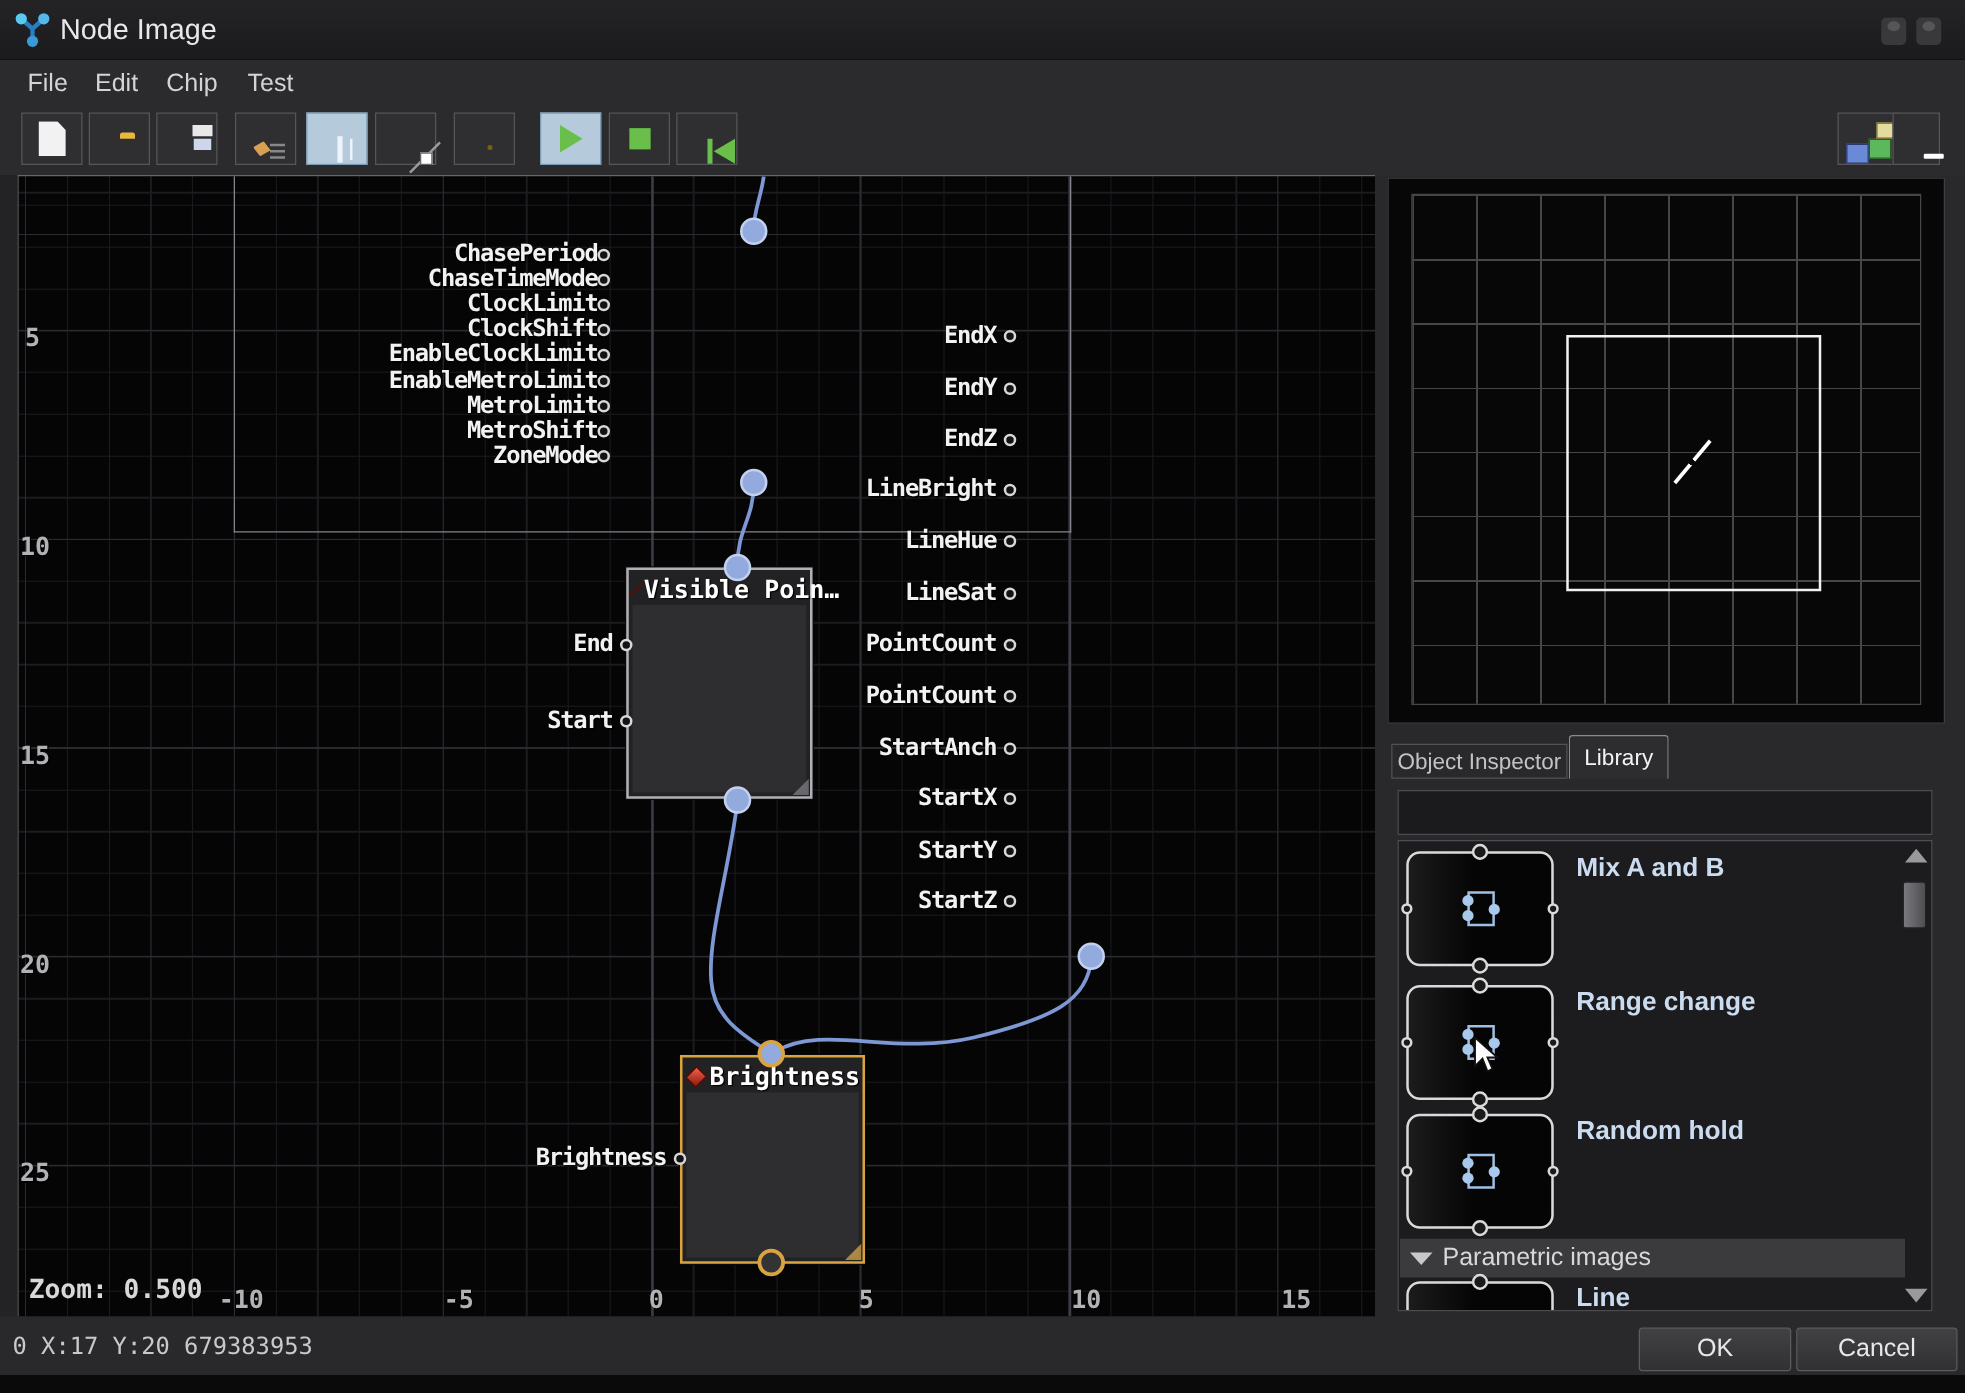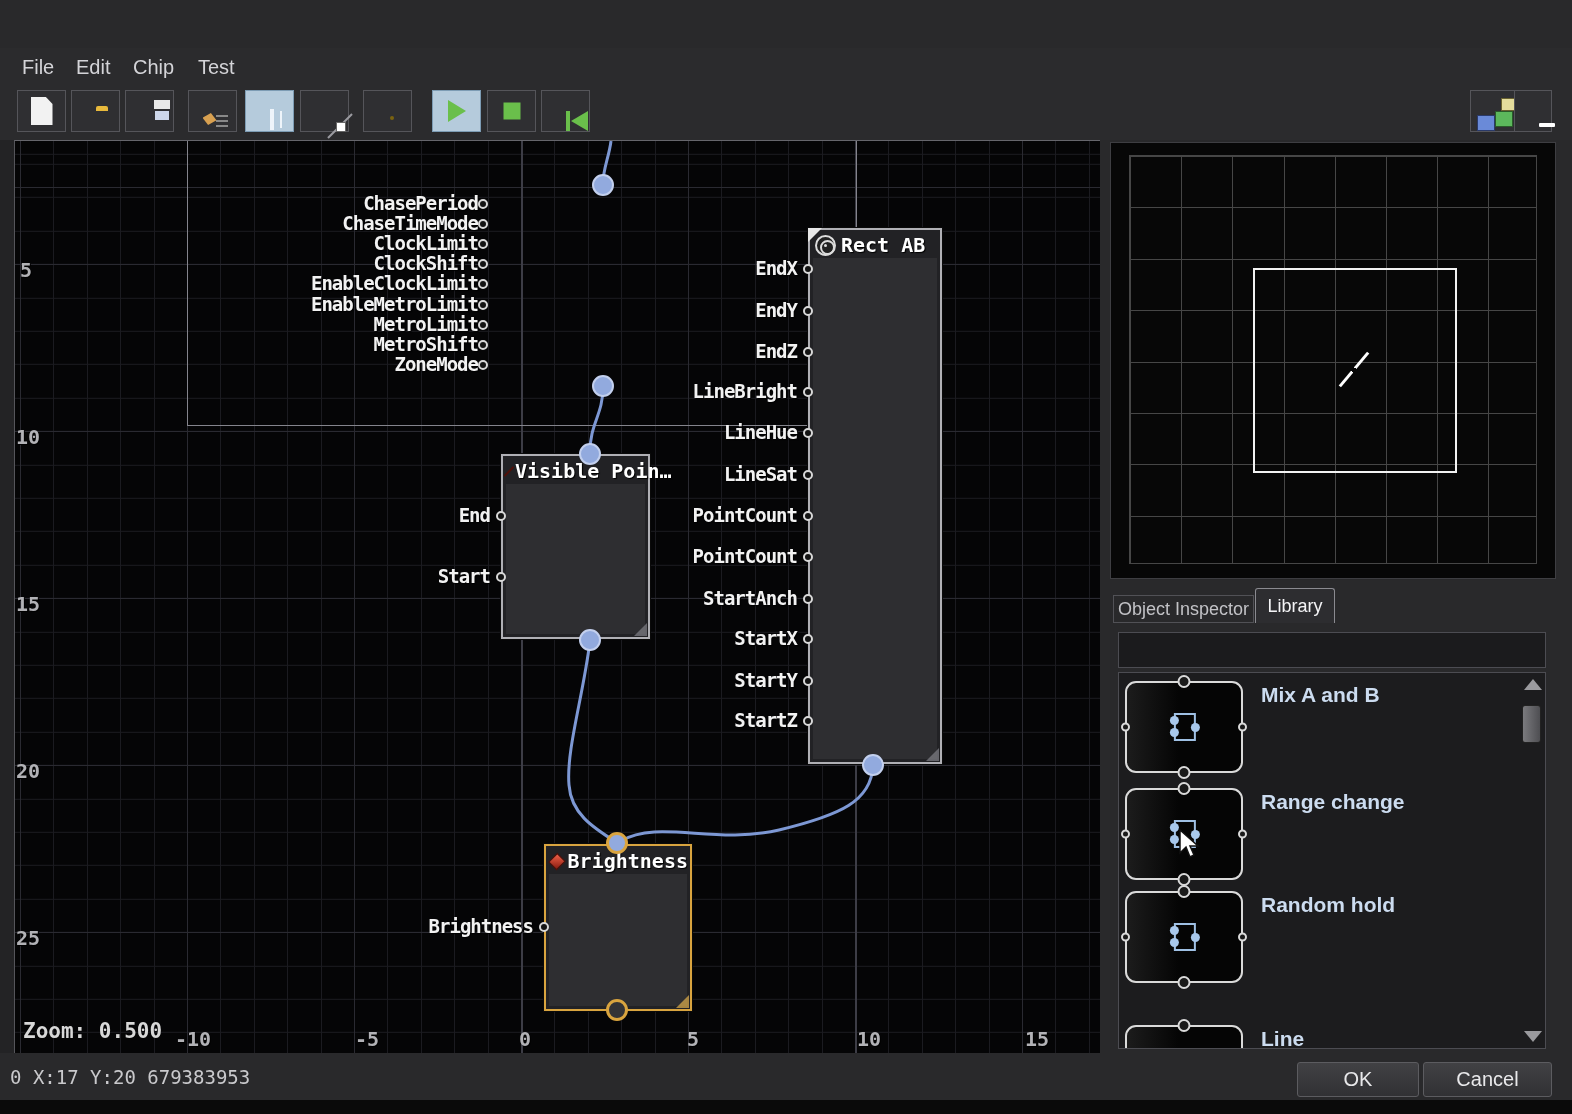--- a/index.html
+++ b/index.html
@@ -100,21 +100,21 @@
   .bracket::before { content:""; position:absolute; left:-6px; top:1px; width:9px; height:9px; background:#a8c8ec; border-radius:50%; box-shadow:0 12px 0 #a8c8ec; }
   .bracket::after { content:""; position:absolute; right:-6px; top:8px; width:9px; height:9px; background:#a8c8ec; border-radius:50%; }
   .liblabel { position:absolute; left:142px; color:#ccdcf0; font-size:21px; font-weight:bold; }
   .sectionrow { position:absolute; left:1px; width:404px; height:31px; background:#3b3b3e; display:flex; align-items:center; gap:8px; padding-left:8px; color:#d8d8da; font-size:20px; }
   .tri-down { width:0; height:0; border-left:9px solid transparent; border-right:9px solid transparent; border-top:10px solid #c8c8cc; }
   .vscroll { position:absolute; right:2px; top:0; width:22px; height:100%; }
   .varrow { position:absolute; left:3px; width:0; height:0; border-left:9px solid transparent; border-right:9px solid transparent; }
   .vthumb { position:absolute; left:1px; top:32px; width:19px; height:38px; background:linear-gradient(to right,#7a7a7e,#4e4e52); border:1px solid #222; border-radius:3px; }
 
   .dlgbtn { position:absolute; top:1062px; height:35px; background:linear-gradient(#414144,#313134); border:1px solid #5c5c60;
-    border-radius:3px; color:#e8e8ea; font-size:20px; display:flex; align-items:center; justify-content:center; }
+    border-radius:3px; color:#e8e8ea; font-size:20px; display:flex; align-items:center; justify-content:center;margin-left:14px; }
 
   .statusbar { position:absolute; left:10px; top:1066px; color:#c9c9cc; font:19px "DejaVu Sans Mono", monospace; }
   .bottomstrip { position:absolute; left:0; top:1100px; width:1572px; height:14px; background:#0a0a0a; }
   .leftstrip { position:absolute; left:0; top:140px; width:14px; height:913px; background:#232325; }
 
   
   .g-page { width:22px; height:28px; background:#f2f2f2; clip-path:polygon(0 0,70% 0,100% 25%,100% 100%,0 100%); }
   .g-folder { width:28px; height:20px; background:#e8b93c; border-radius:2px; position:relative; }
   .g-folder::before { content:""; position:absolute; left:0; top:-5px; width:12px; height:5px; background:#e8b93c; border-radius:2px 2px 0 0; }
   .g-floppy { width:24px; height:24px; background:#2858c8; position:relative; border-radius:2px; }
@@ -149,20 +149,31 @@
     display:flex; align-items:center; }
   .showit .lbl { flex:1; text-align:center; color:#fff; font-size:21px; font-weight:bold; }
 
   .cursor-svg { position:absolute; z-index:9; }
 </style>
 </head>
 <body>
 
 <div id="app">
 
+  <div class="titlebar">
+    <svg class="appicon" viewBox="0 0 32 32">
+      <path d="M7 7 L16 15 L25 7 M16 15 L16 25" stroke="#2a7ec0" stroke-width="3.5" fill="none"></path>
+      <circle cx="7" cy="7" r="4.5" fill="#5ac8f0"></circle>
+        <circle cx="25" cy="7" r="4.5" fill="#55b8e8"></circle>
+        <circle cx="16" cy="25" r="4.5" fill="#3a9ad8"></circle>
+    </svg>
+    <div class="apptitle">Node Image</div>
+    <div class="winctl" style="left:1505px"></div>
+    <div class="winctl" style="left:1533px"></div>
+  </div>
 
   <div class="menubar">
     <div class="menuitem" style="left:22px">File</div>
     <div class="menuitem" style="left:76px">Edit</div>
     <div class="menuitem" style="left:133px">Chip</div>
     <div class="menuitem" style="left:198px">Test</div>
   </div>
 
   <div class="toolbar">
     <div class="tbtn" style="left:17px">
@@ -231,29 +242,20 @@
     <div class="pin" style="left:463px;top:98px"></div>
     <div class="pin" style="left:463px;top:118px"></div>
     <div class="pin" style="left:463px;top:138px"></div>
     <div class="pin" style="left:463px;top:159px"></div>
     <div class="pin" style="left:463px;top:179px"></div>
     <div class="pin" style="left:463px;top:199px"></div>
     <div class="pin" style="left:463px;top:219px"></div>
     <div class="port" style="left:577px;top:33px"></div>
     <div class="port" style="left:577px;top:234px"></div>
 
-    <div class="node" style="left:793px; top:87px; width:134px; height:536px">
-      <div class="notch"></div>
-      <div class="titlerow">
-          <span class="bullseye"></span>
-        <span class="ntitle">Rect AB</span>
-        </div>
-      <div class="body"></div>
-      <div class="grip"></div>
-    </div>
     <div class="nlabel" style="top:116px;right:303px">EndX</div>
     <div class="nlabel" style="top:158px;right:303px">EndY</div>
     <div class="nlabel" style="top:199px;right:303px">EndZ</div>
     <div class="nlabel" style="top:239px;right:303px">LineBright</div>
     <div class="nlabel" style="top:280px;right:303px">LineHue</div>
     <div class="nlabel" style="top:322px;right:303px">LineSat</div>
     <div class="nlabel" style="top:363px;right:303px">PointCount</div>
     <div class="nlabel" style="top:404px;right:303px">PointCount</div>
     <div class="nlabel" style="top:446px;right:303px">StartAnch</div>
     <div class="nlabel" style="top:486px;right:303px">StartX</div>
@@ -336,20 +338,24 @@
 
     <div class="thumb" style="top:218px">
       <span class="tport t"></span>
         <span class="tport b"></span>
       <span class="tport l"></span>
         <span class="tport r"></span>
       <span class="bracket"></span>
     </div>
     <div class="liblabel" style="top:220px">Random hold</div>
 
+    <div class="sectionrow" style="top:318px">
+      <span class="tri-down"></span>
+      <span>Parametric images</span>
+    </div>
 
     <div class="thumb" style="top:352px">
       <span class="tport t"></span>
     </div>
     <div class="liblabel" style="top:354px">Line</div>
 
     <div class="vscroll">
       <span class="varrow" style="top:6px; border-bottom:11px solid #9a9a9e"></span>
       <span class="vthumb"></span>
       <span class="varrow" style="bottom:6px; border-top:11px solid #9a9a9e"></span>

